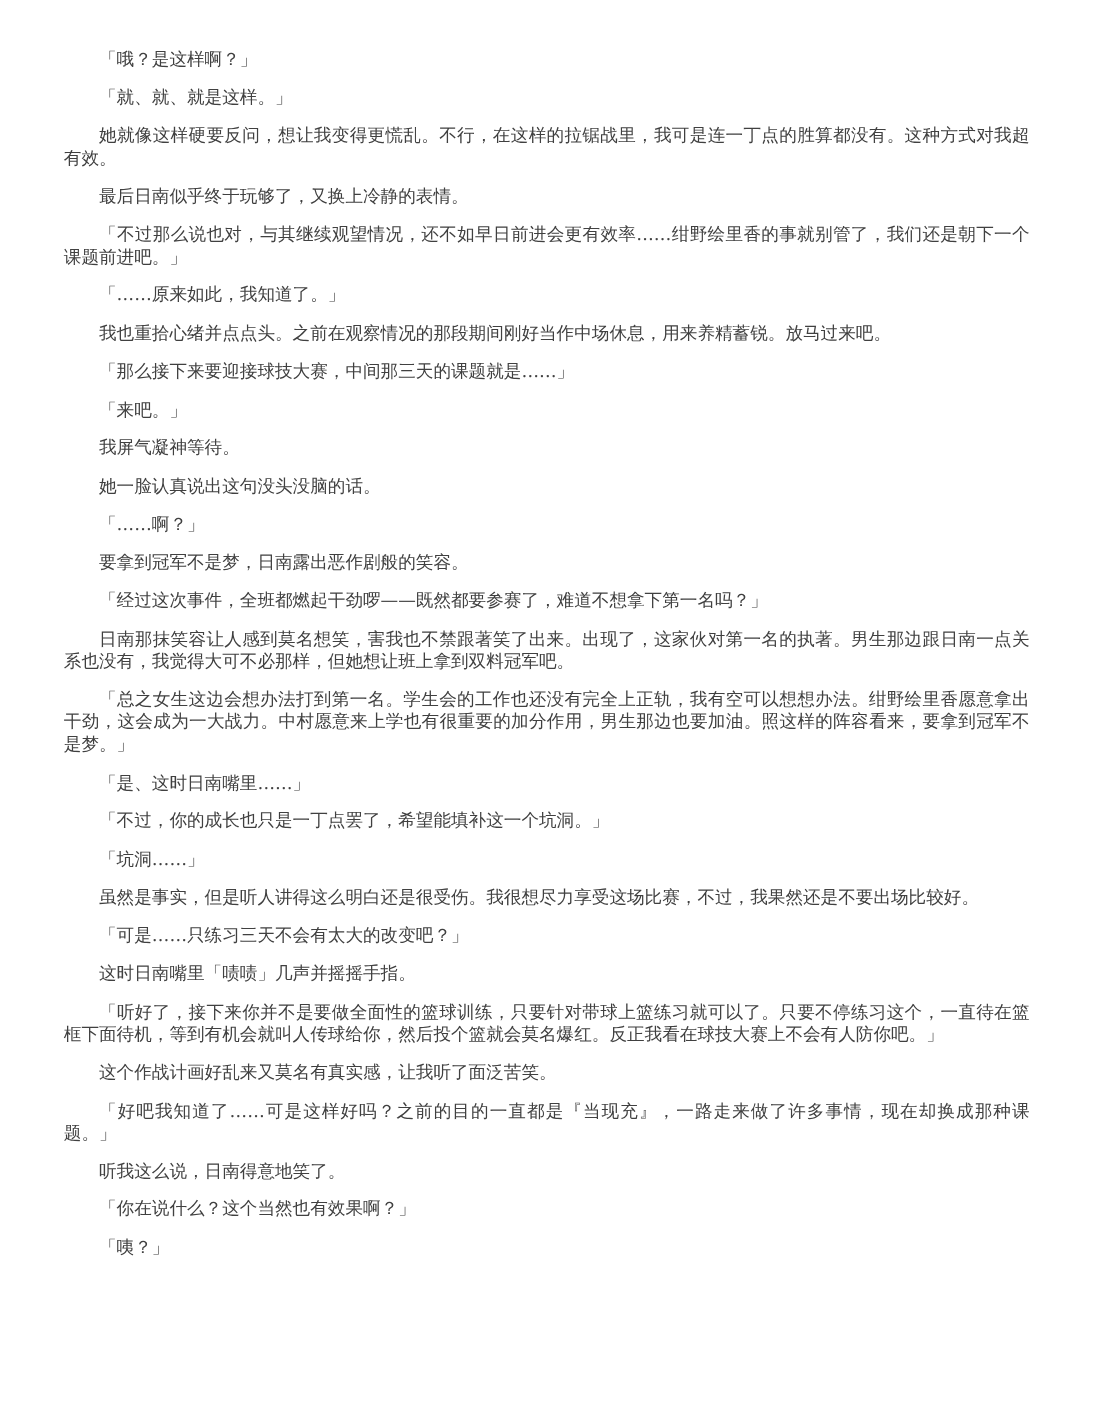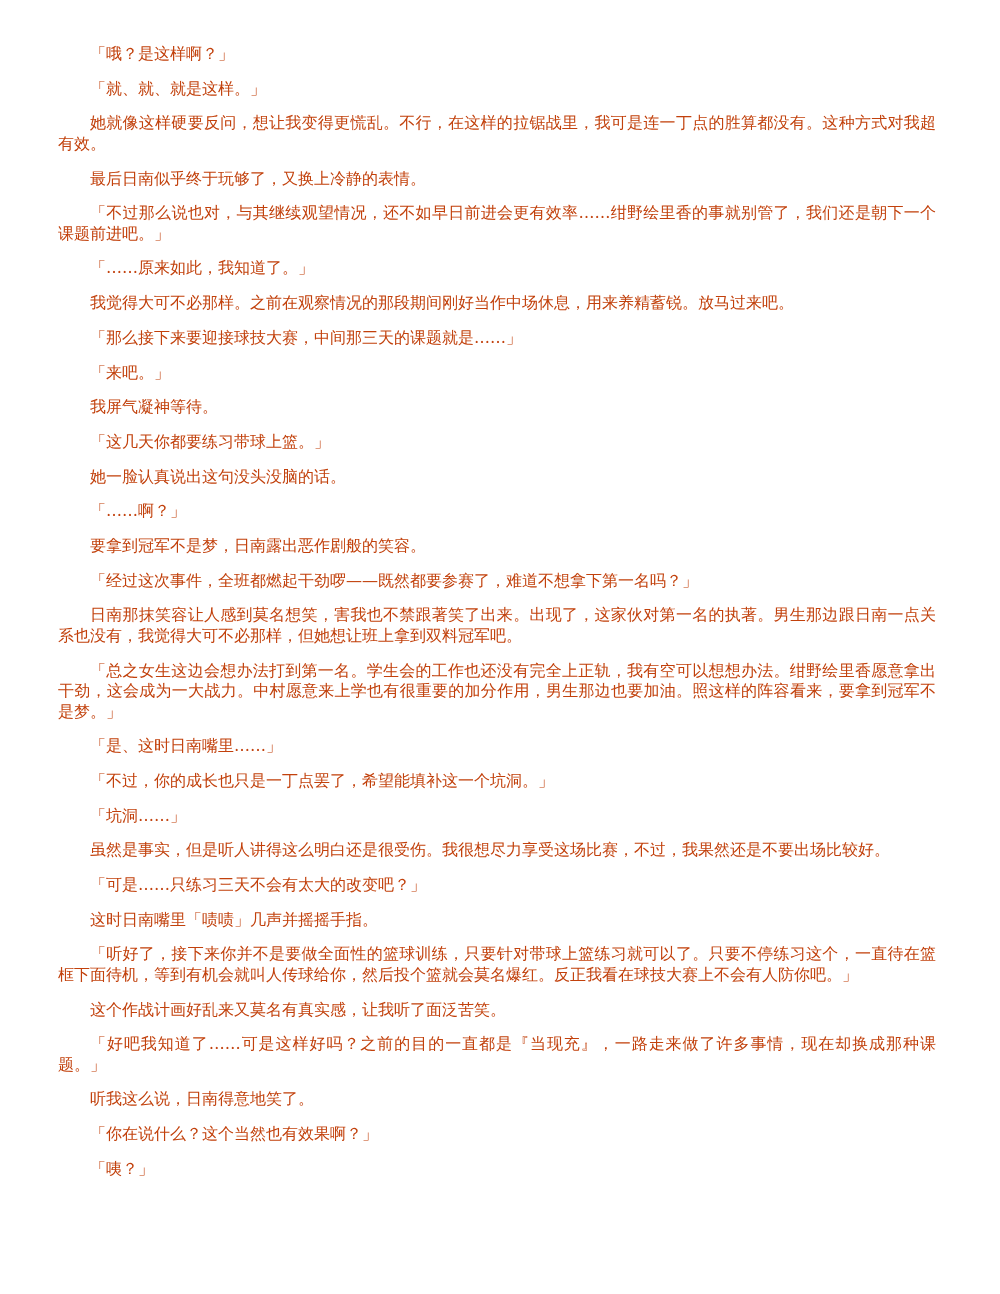--- a/index.html
+++ b/index.html
@@ -5,44 +5,43 @@
   html, body { margin: 0; padding: 0; background: #ffffff; }
   body { width: 1000px; height: 1294px; overflow: hidden; position: relative; }
   .page {
     position: absolute;
     left: 58px;
     top: 44px;
     width: 878px;
     font-family: "DejaVu Serif", "Liberation Serif", serif;
     font-size: 16px;
     line-height: 20.5px;
-    color: #c2410c;
+    color: #404040;
   }
   .para {
     margin: 0 0 14.2px 0;
     text-indent: 2em;
     text-align: justify;
     letter-spacing: 0;
   }
 </style>
 </head>
 <body>
 
 <div class="page">
   <p class="para">「哦？是这样啊？」</p>
   <p class="para">「就、就、就是这样。」</p>
   <p class="para">她就像这样硬要反问，想让我变得更慌乱。不行，在这样的拉锯战里，我可是连一丁点的胜算都没有。这种方式对我超有效。</p>
   <p class="para">最后日南似乎终于玩够了，又换上冷静的表情。</p>
   <p class="para">「不过那么说也对，与其继续观望情况，还不如早日前进会更有效率……绀野绘里香的事就别管了，我们还是朝下一个课题前进吧。」</p>
   <p class="para">「……原来如此，我知道了。」</p>
-  <p class="para">我觉得大可不必那样。之前在观察情况的那段期间刚好当作中场休息，用来养精蓄锐。放马过来吧。</p>
+  <p class="para">我也重拾心绪并点点头。之前在观察情况的那段期间刚好当作中场休息，用来养精蓄锐。放马过来吧。</p>
   <p class="para">「那么接下来要迎接球技大赛，中间那三天的课题就是……」</p>
   <p class="para">「来吧。」</p>
   <p class="para">我屏气凝神等待。</p>
-  <p class="para">「这几天你都要练习带球上篮。」</p>
   <p class="para">她一脸认真说出这句没头没脑的话。</p>
   <p class="para">「……啊？」</p>
   <p class="para">要拿到冠军不是梦，日南露出恶作剧般的笑容。</p>
   <p class="para">「经过这次事件，全班都燃起干劲啰——既然都要参赛了，难道不想拿下第一名吗？」</p>
   <p class="para">日南那抹笑容让人感到莫名想笑，害我也不禁跟著笑了出来。出现了，这家伙对第一名的执著。男生那边跟日南一点关系也没有，我觉得大可不必那样，但她想让班上拿到双料冠军吧。</p>
   <p class="para">「总之女生这边会想办法打到第一名。学生会的工作也还没有完全上正轨，我有空可以想想办法。绀野绘里香愿意拿出干劲，这会成为一大战力。中村愿意来上学也有很重要的加分作用，男生那边也要加油。照这样的阵容看来，要拿到冠军不是梦。」</p>
   <p class="para">「是、这时日南嘴里……」</p>
   <p class="para">「不过，你的成长也只是一丁点罢了，希望能填补这一个坑洞。」</p>
   <p class="para">「坑洞……」</p>
   <p class="para">虽然是事实，但是听人讲得这么明白还是很受伤。我很想尽力享受这场比赛，不过，我果然还是不要出场比较好。</p>

